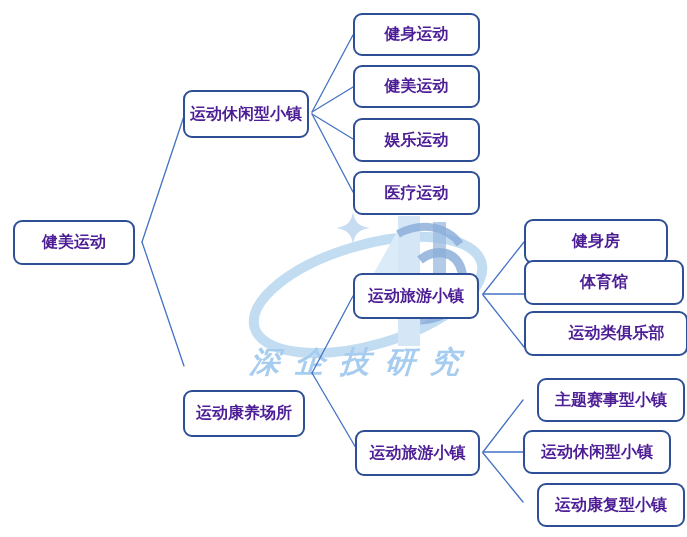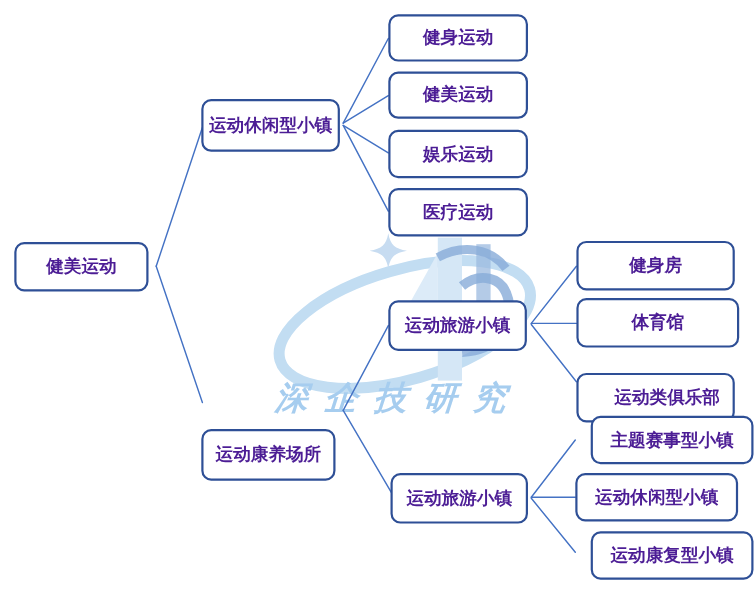--- a/index.html
+++ b/index.html
@@ -70,20 +70,20 @@
 
   <div class="node" style="left:353px; top:13px; width:127px; height:43px;">健身运动</div>
   <div class="node" style="left:353px; top:65px; width:127px; height:43px;">健美运动</div>
   <div class="node" style="left:353px; top:118px; width:127px; height:44px;">娱乐运动</div>
   <div class="node" style="left:353px; top:171px; width:127px; height:44px;">医疗运动</div>
 
   <div class="node" style="left:353px; top:273px; width:126px; height:46px;">运动旅游小镇</div>
   <div class="node" style="left:355px; top:430px; width:125px; height:46px;">运动旅游小镇</div>
 
   <div class="node" style="left:524px; top:219px; width:144px; height:45px;">健身房</div>
-  <div class="node" style="left:524px; top:271px; width:148px; height:45px;">体育馆</div>
-  <div class="node" style="left:524px; top:339px; width:144px; height:45px;padding-left:24px;">运动类俱乐部</div>
+  <div class="node" style="left:524px; top:260px; width:160px; height:45px;">体育馆</div>
+  <div class="node" style="left:524px; top:311px; width:164px; height:45px;padding-left:24px;">运动类俱乐部</div>
 
   <div class="node" style="left:537px; top:378px; width:148px; height:44px;">主题赛事型小镇</div>
   <div class="node" style="left:523px; top:430px; width:148px; height:44px;">运动休闲型小镇</div>
   <div class="node" style="left:523px; top:483px; width:148px; height:44px;margin-left:14px;">运动康复型小镇</div>
 
 </div>
 
 </body></html>

